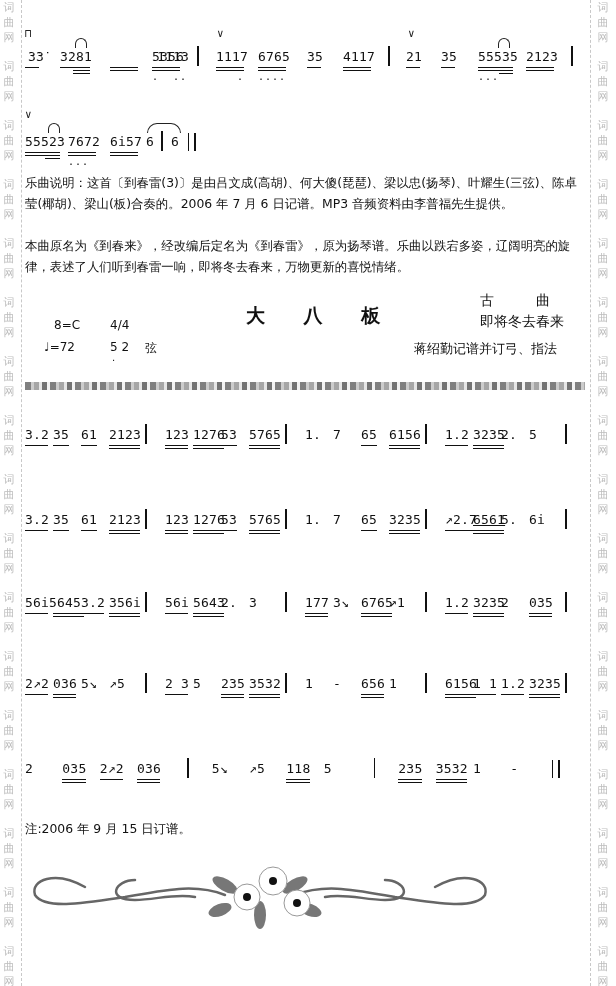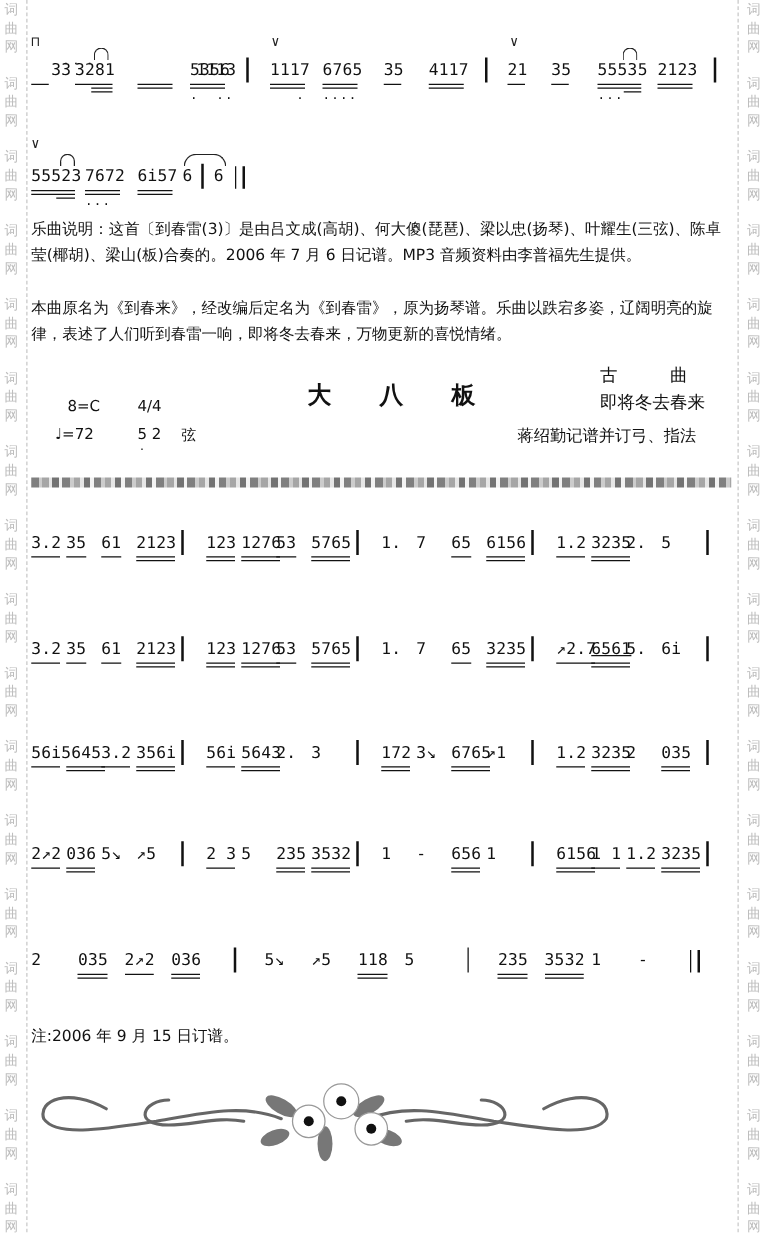--- a/index.html
+++ b/index.html
@@ -167,21 +167,21 @@
     <span class="gap"></span>
     <span>词</span>
     <span>曲</span>
     <span>网</span>
   </div>
 <div class="dash l"></div>
 <div class="dash r"></div>
 
 <div class="line" style="left:25px;top:50px;width:560px;">
   <span class="mark" style="left:0;">⊓</span>
-  <span class="num" style="left:16px;">3̇3̇</span>
+  <span class="num" style="left:3px;">3̇3̇</span>
   <div class="ul1" style="left:0;width:14px;"></div>
   <div class="arc" style="left:50px;width:10px;"></div>
   <span class="num" style="left:35px;">3̇281</span>
   <div class="ul1" style="left:35px;width:30px;"></div>
     <div class="ul2" style="left:48px;width:17px;"></div>
     <div class="ul3" style="left:48px;width:17px;"></div>
   <span class="num" style="left:99px;margin-left:33px;">1113</span>
   <div class="ul1" style="left:85px;width:28px;"></div>
     <div class="ul2" style="left:85px;width:28px;"></div>
   <span class="num" style="left:127px;">5356</span>
@@ -352,21 +352,21 @@
       <div class="ul2" style="left: 84px; width: 31.2px;"></div>
       <div class="bar" style="left: 120px;"></div>
       <span class="num" style="left: 140px;">56i</span>
       <div class="ul1" style="left: 140px; width: 23.4px;"></div>
       <span class="num" style="left: 168px;">5643</span>
       <div class="ul1" style="left: 168px; width: 31.2px;"></div>
       <div class="ul2" style="left: 168px; width: 31.2px;"></div>
       <span class="num" style="left: 196px;">2.</span>
       <span class="num" style="left: 224px;">3</span>
       <div class="bar" style="left: 260px;"></div>
-      <span class="num" style="left: 280px;">172</span>
+      <span class="num" style="left: 280px;">177</span>
       <div class="ul1" style="left: 280px; width: 23.4px;"></div>
       <div class="ul2" style="left: 280px; width: 23.4px;"></div>
       <span class="num" style="left: 308px;">3↘</span>
       <span class="num" style="left: 336px;">6765</span>
       <div class="ul1" style="left: 336px; width: 31.2px;"></div>
       <div class="ul2" style="left: 336px; width: 31.2px;"></div>
       <span class="num" style="left: 364px;">↗1</span>
       <div class="bar" style="left: 400px;"></div>
       <span class="num" style="left: 420px;">1.2</span>
       <div class="ul1" style="left: 420px; width: 23.4px;"></div>

